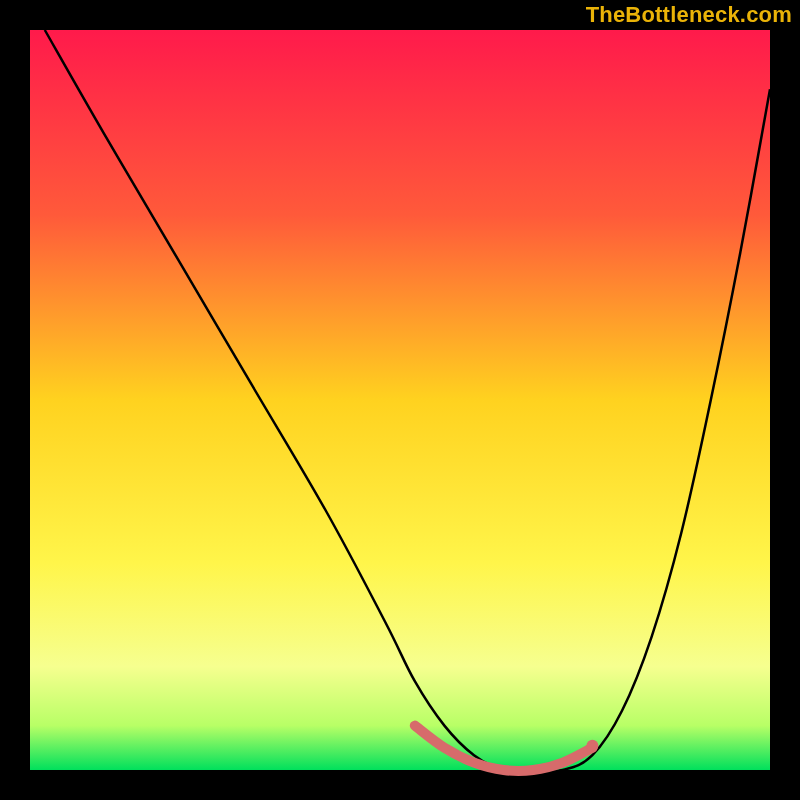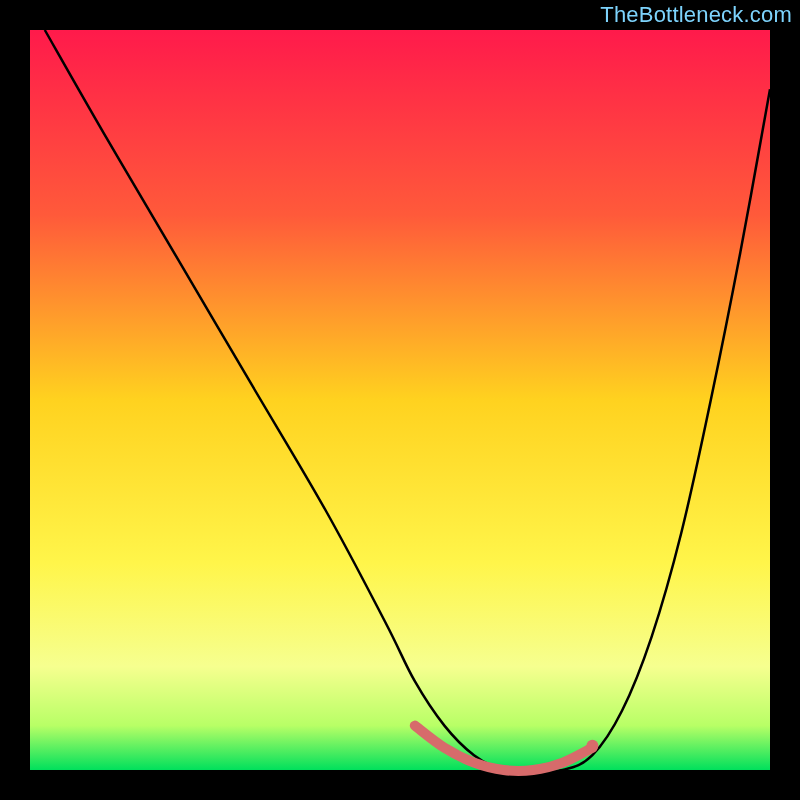--- a/index.html
+++ b/index.html
@@ -15,23 +15,23 @@
     position: absolute;
     top: 0;
     left: 0;
     width: 800px;
     height: 800px;
   }
   .watermark {
     position: absolute;
     top: 2px;
     right: 8px;
-    color: #7dd3fc;
+    color: #eab308;
     font-size: 22px;
-    font-weight: 400;
+    font-weight: 700;
     letter-spacing: 0.2px;
     z-index: 10;
   }
   svg { display: block; }
 </style>
 </head>
 <body>
 
 <div class="frame">
 

